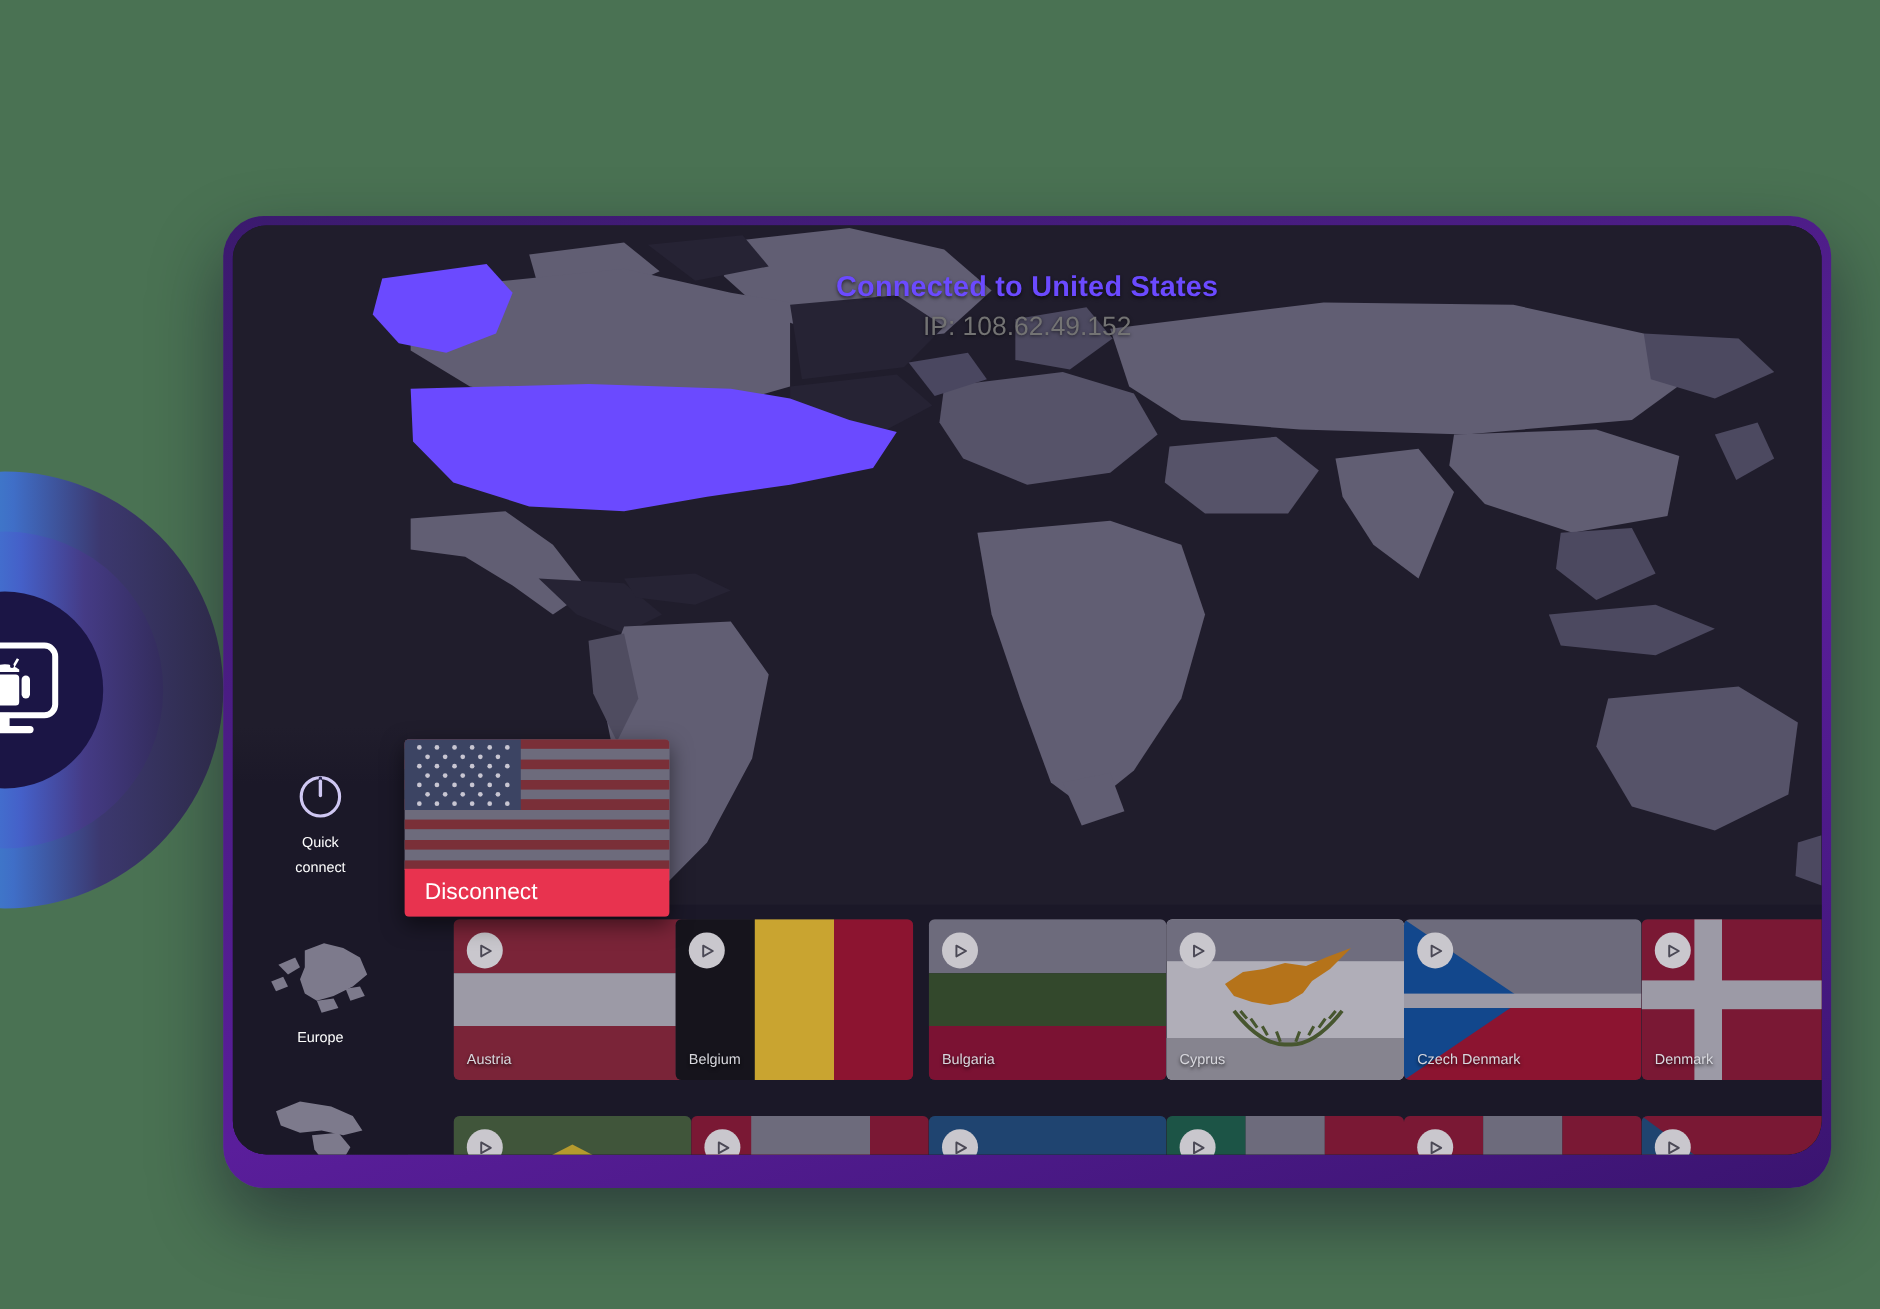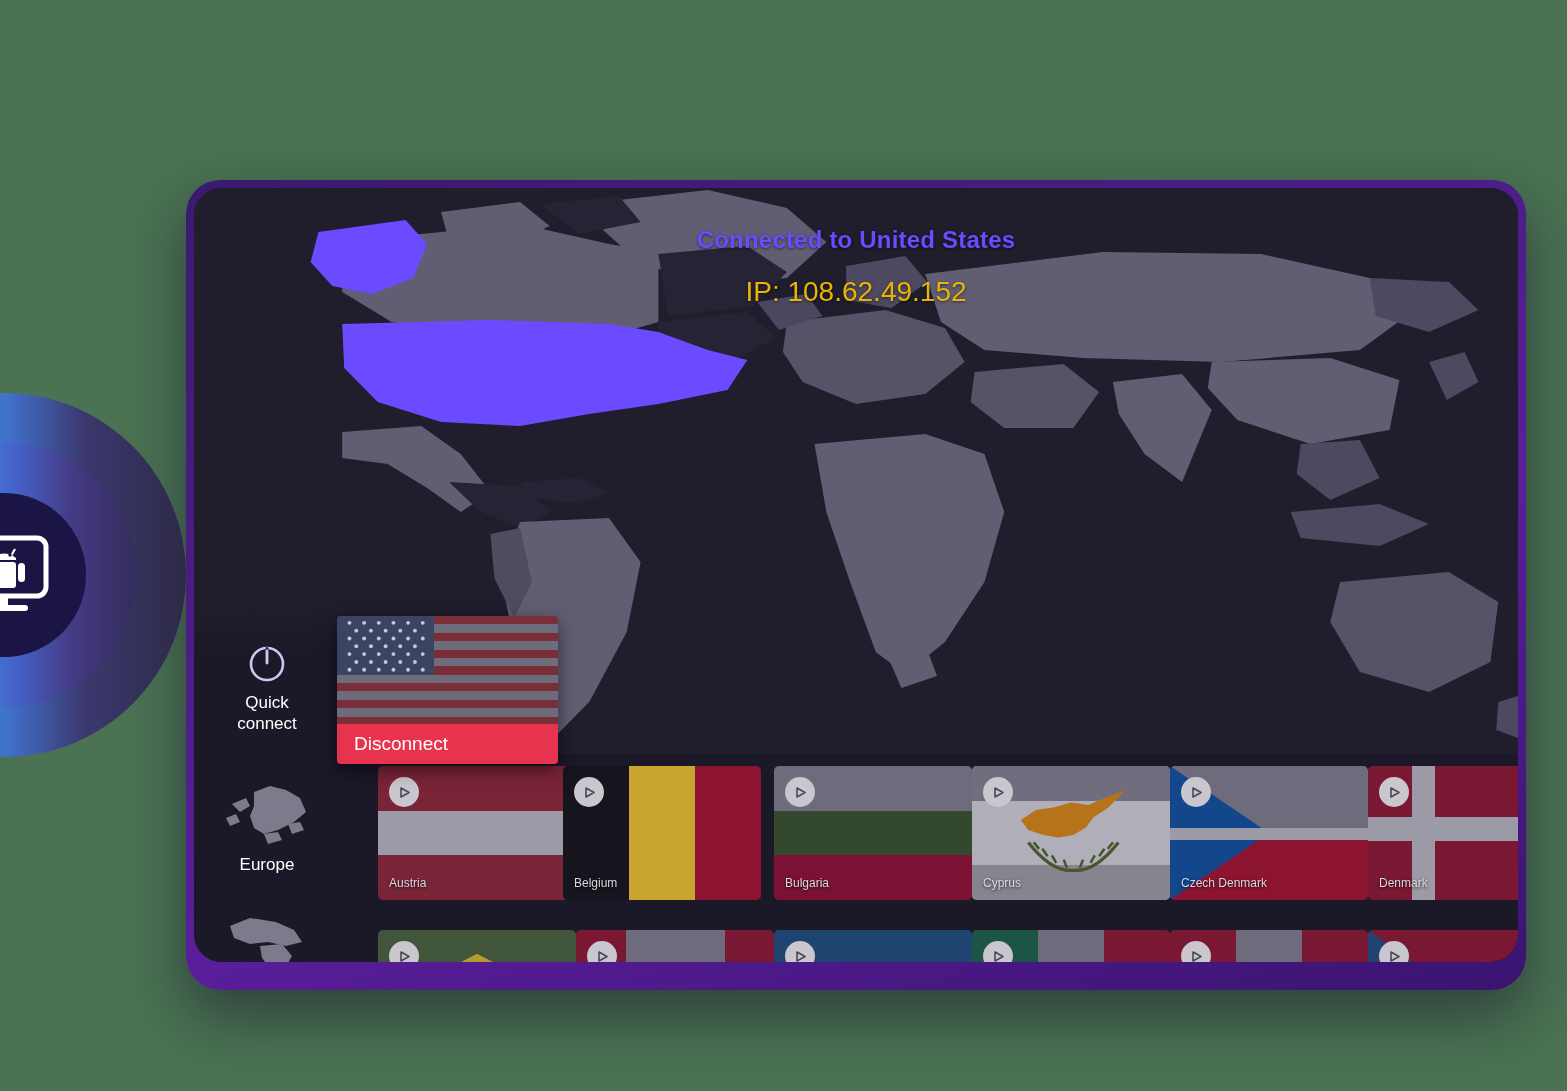--- a/index.html
+++ b/index.html
@@ -32,32 +32,32 @@
   
   #connection-header{
     position:absolute; top:38px; left:0; right:0; text-align:center; z-index:6;
     pointer-events:none;
   }
   #connection-title{
     color:#6b4aff; font-size:24px; font-weight:bold; letter-spacing:.2px;
     text-shadow:0 1px 3px rgba(0,0,0,.55);
   }
   #connection-ip{
-    color:#eab308; font-size:28px; margin-top:22px;
+    color:#737373; font-size:22px; margin-top:5px;
     text-shadow:0 1px 3px rgba(0,0,0,.55);
   }
 
   
   #sidebar{
     position:absolute; left:0; top:0; width:146px; height:100%;
     z-index:7; background:linear-gradient(180deg,rgba(27,24,40,0) 0%,rgba(27,24,40,.0) 54%,#1b1828 60%,#1b1828 100%);
   }
   .side-item{ position:absolute; width:146px; text-align:center; }
   .side-icon{ display:flex; align-items:center; justify-content:center; }
-  .side-label{ color:#ffffff; font-size:17px; line-height:21px; margin-top:6px; }
+  .side-label{ color:#ffffff; font-size:12px; line-height:21px; margin-top:6px; }
   #side-quick-connect{ top:452px; }
   #side-europe{ top:590px; }
   #side-americas{ top:724px; }
   .map-icon svg{ display:block; }
 
   
   #quick-connect-glow{
     position:absolute; left:-178px; top:393px; width:364px; height:364px; z-index:5;
     pointer-events:none;
   }

